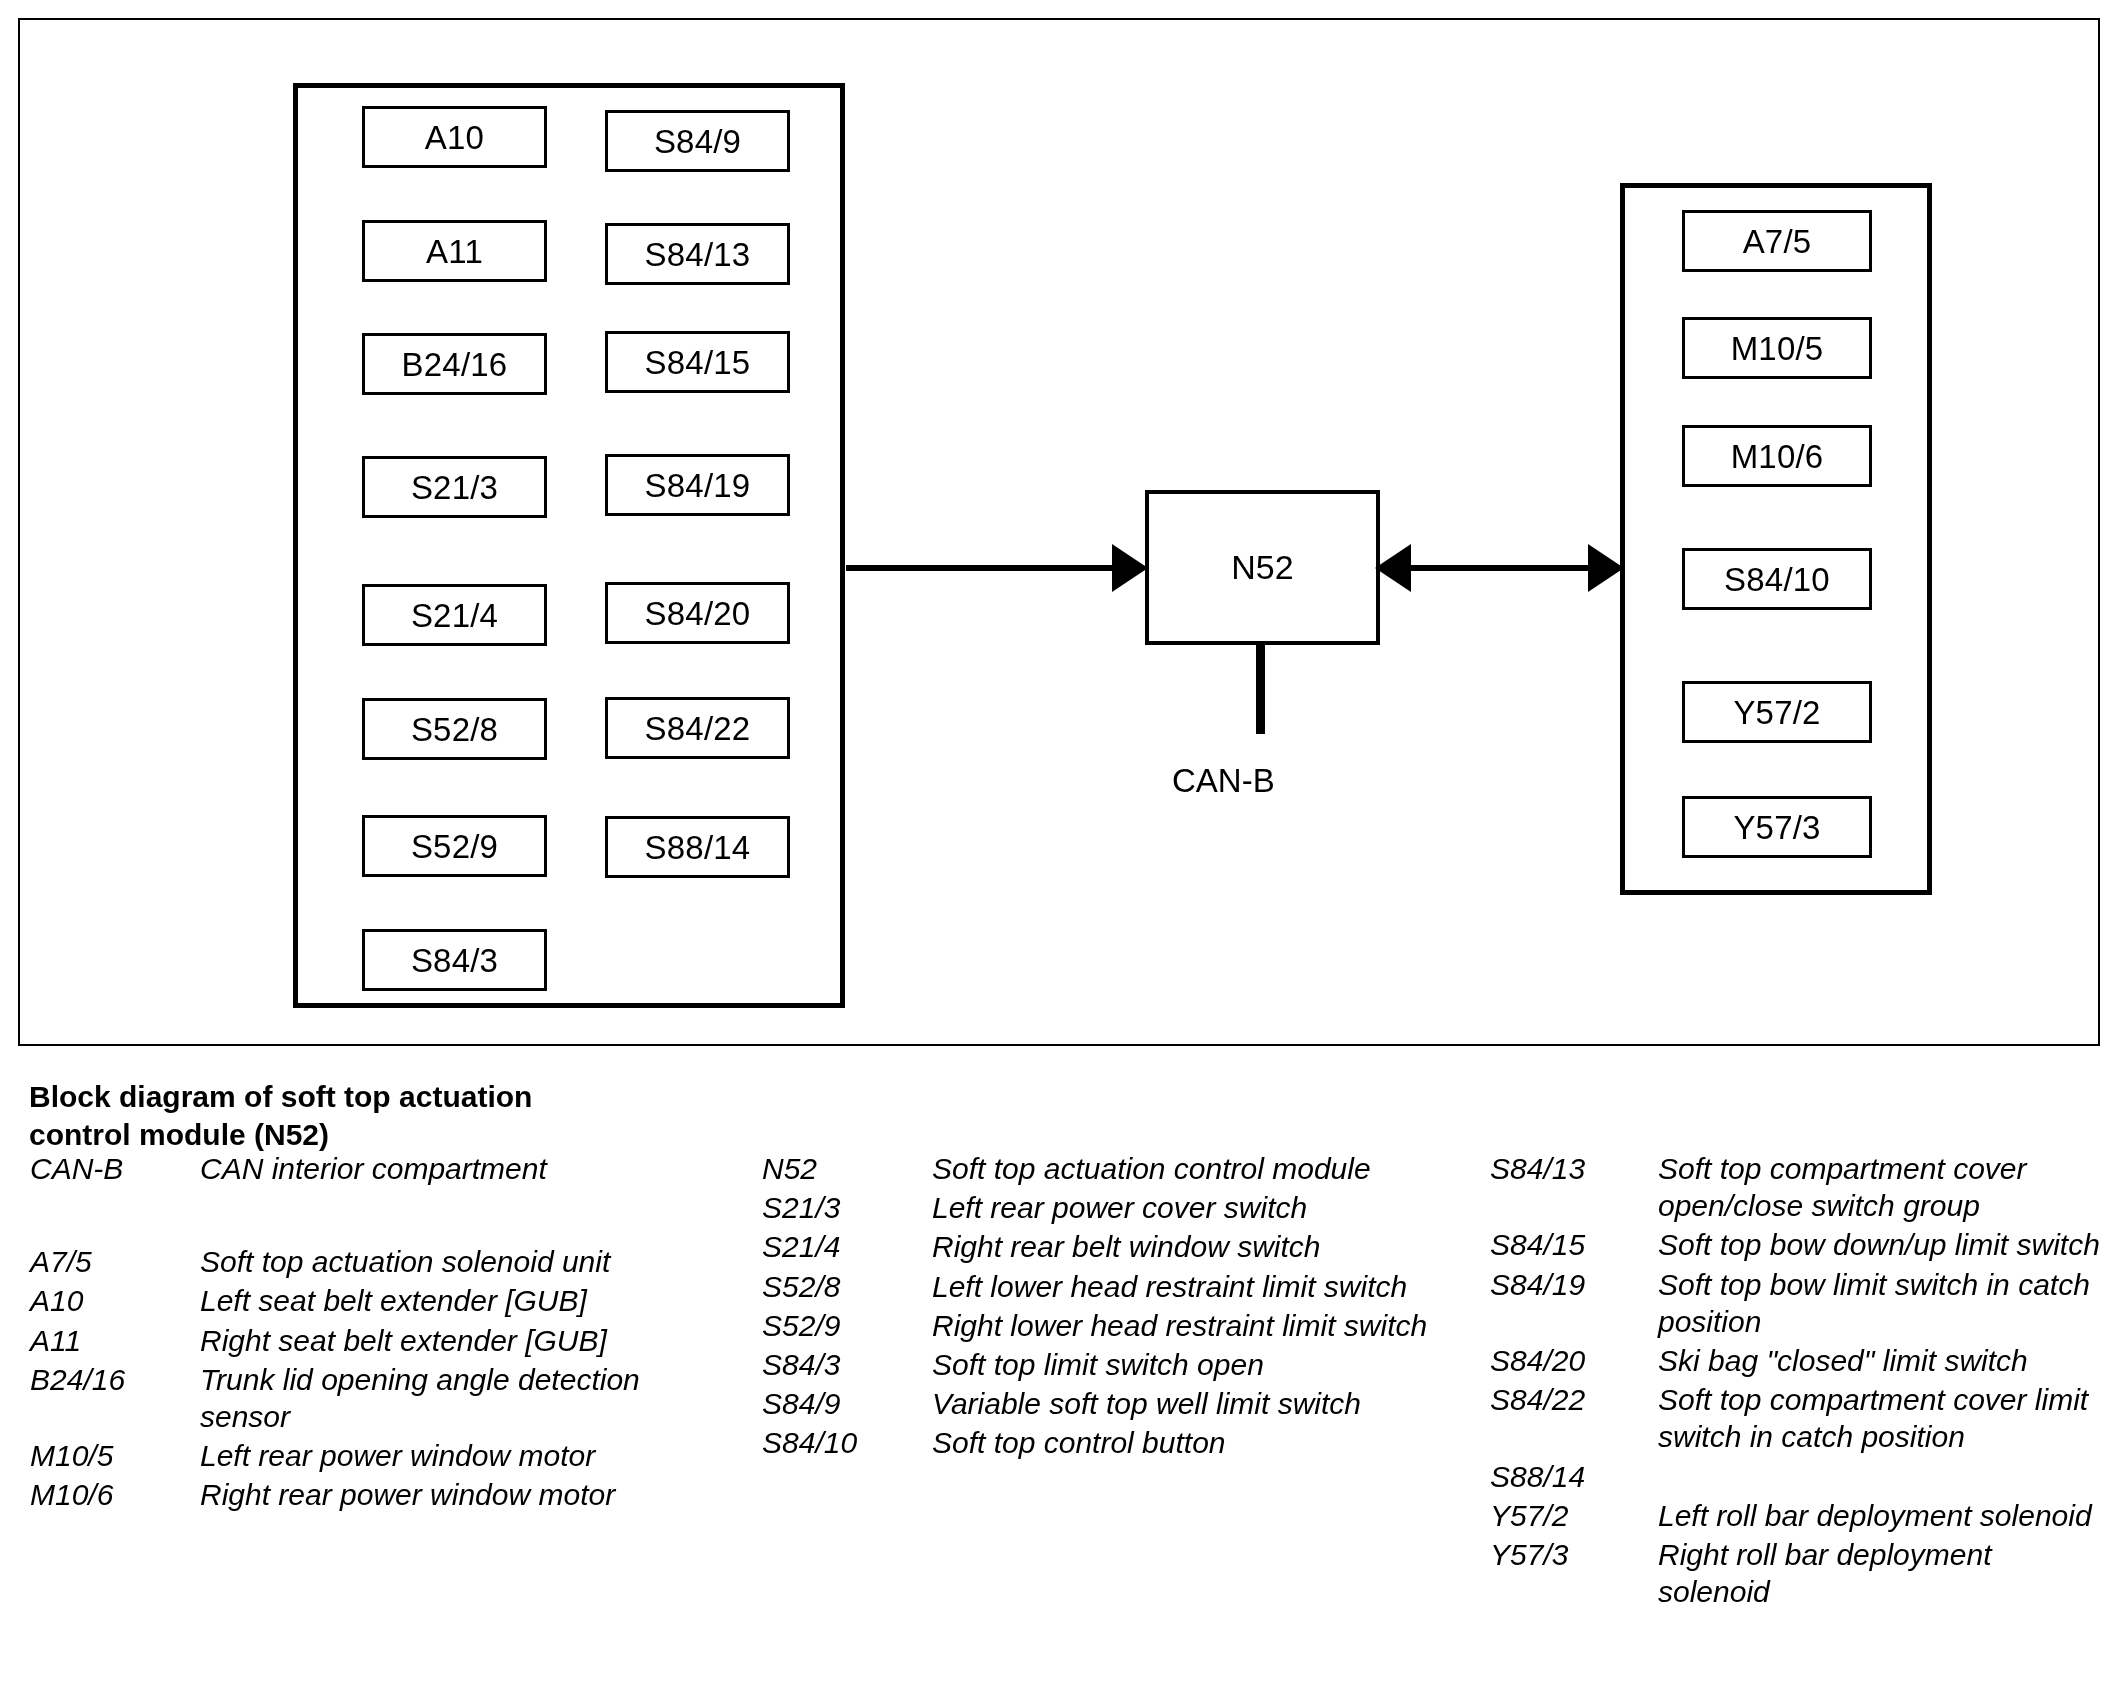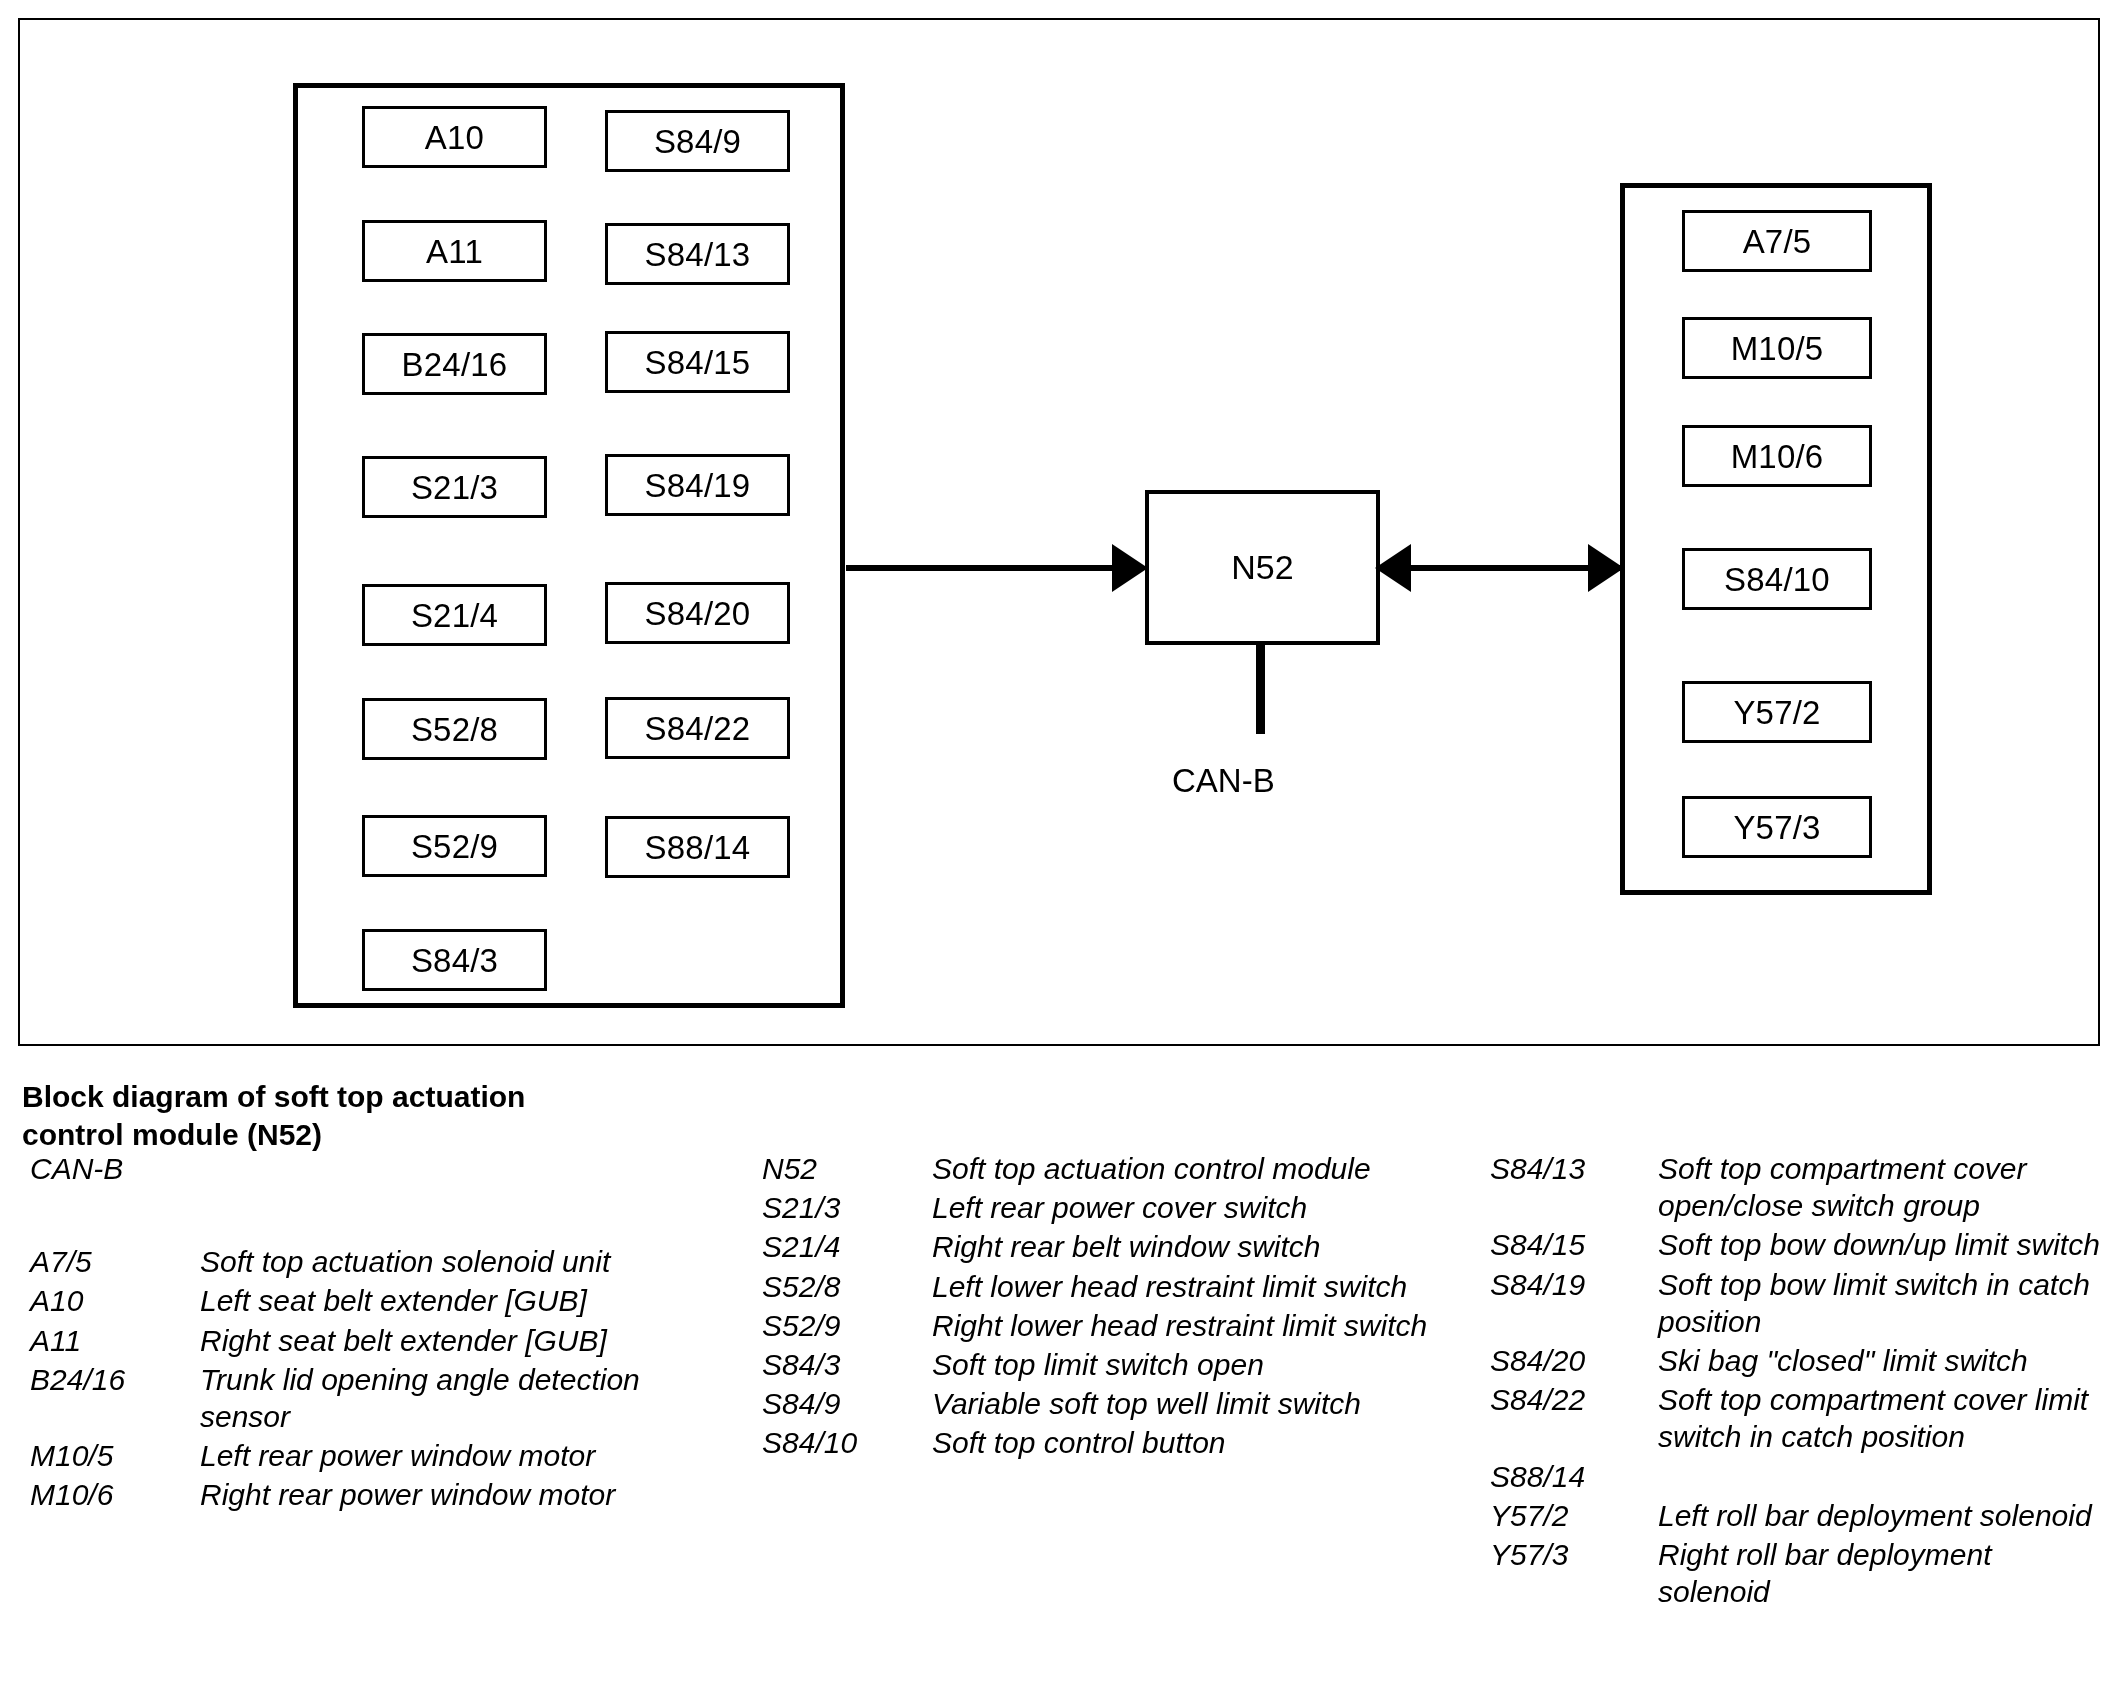--- a/index.html
+++ b/index.html
@@ -169,21 +169,21 @@
   #caption {
     position: absolute;
     left: 22px;
     top: 1078px;
     width: 700px;
     font-size: 30px;
     font-weight: bold;
     line-height: 1.28;
     color: #000000;
   }
-  #caption .cap-line { display: block; }
+  #caption .cap-line { display: block; margin-left: 7px; }
 
   
   #legend {
     position: absolute;
     left: 0;
     top: 1150px;
     width: 2120px;
     height: 550px;
   }
   .legend-col {
@@ -269,20 +269,21 @@
 <div id="caption">
   <span class="cap-line">Block diagram of soft top actuation</span>
   <span class="cap-line">control module (N52)</span>
 </div>
 
 <div id="legend">
 
   <div id="legend-col-1" class="legend-col">
     <div class="legend-row">
       <span class="legend-code">CAN-B</span>
+      <span class="legend-desc">CAN interior compartment</span>
     </div>
     <div class="legend-row spaced">
       <span class="legend-code">A7/5</span>
       <span class="legend-desc">Soft top actuation solenoid unit</span>
     </div>
     <div class="legend-row">
       <span class="legend-code">A10</span>
       <span class="legend-desc">Left seat belt extender [GUB]</span>
     </div>
     <div class="legend-row">

